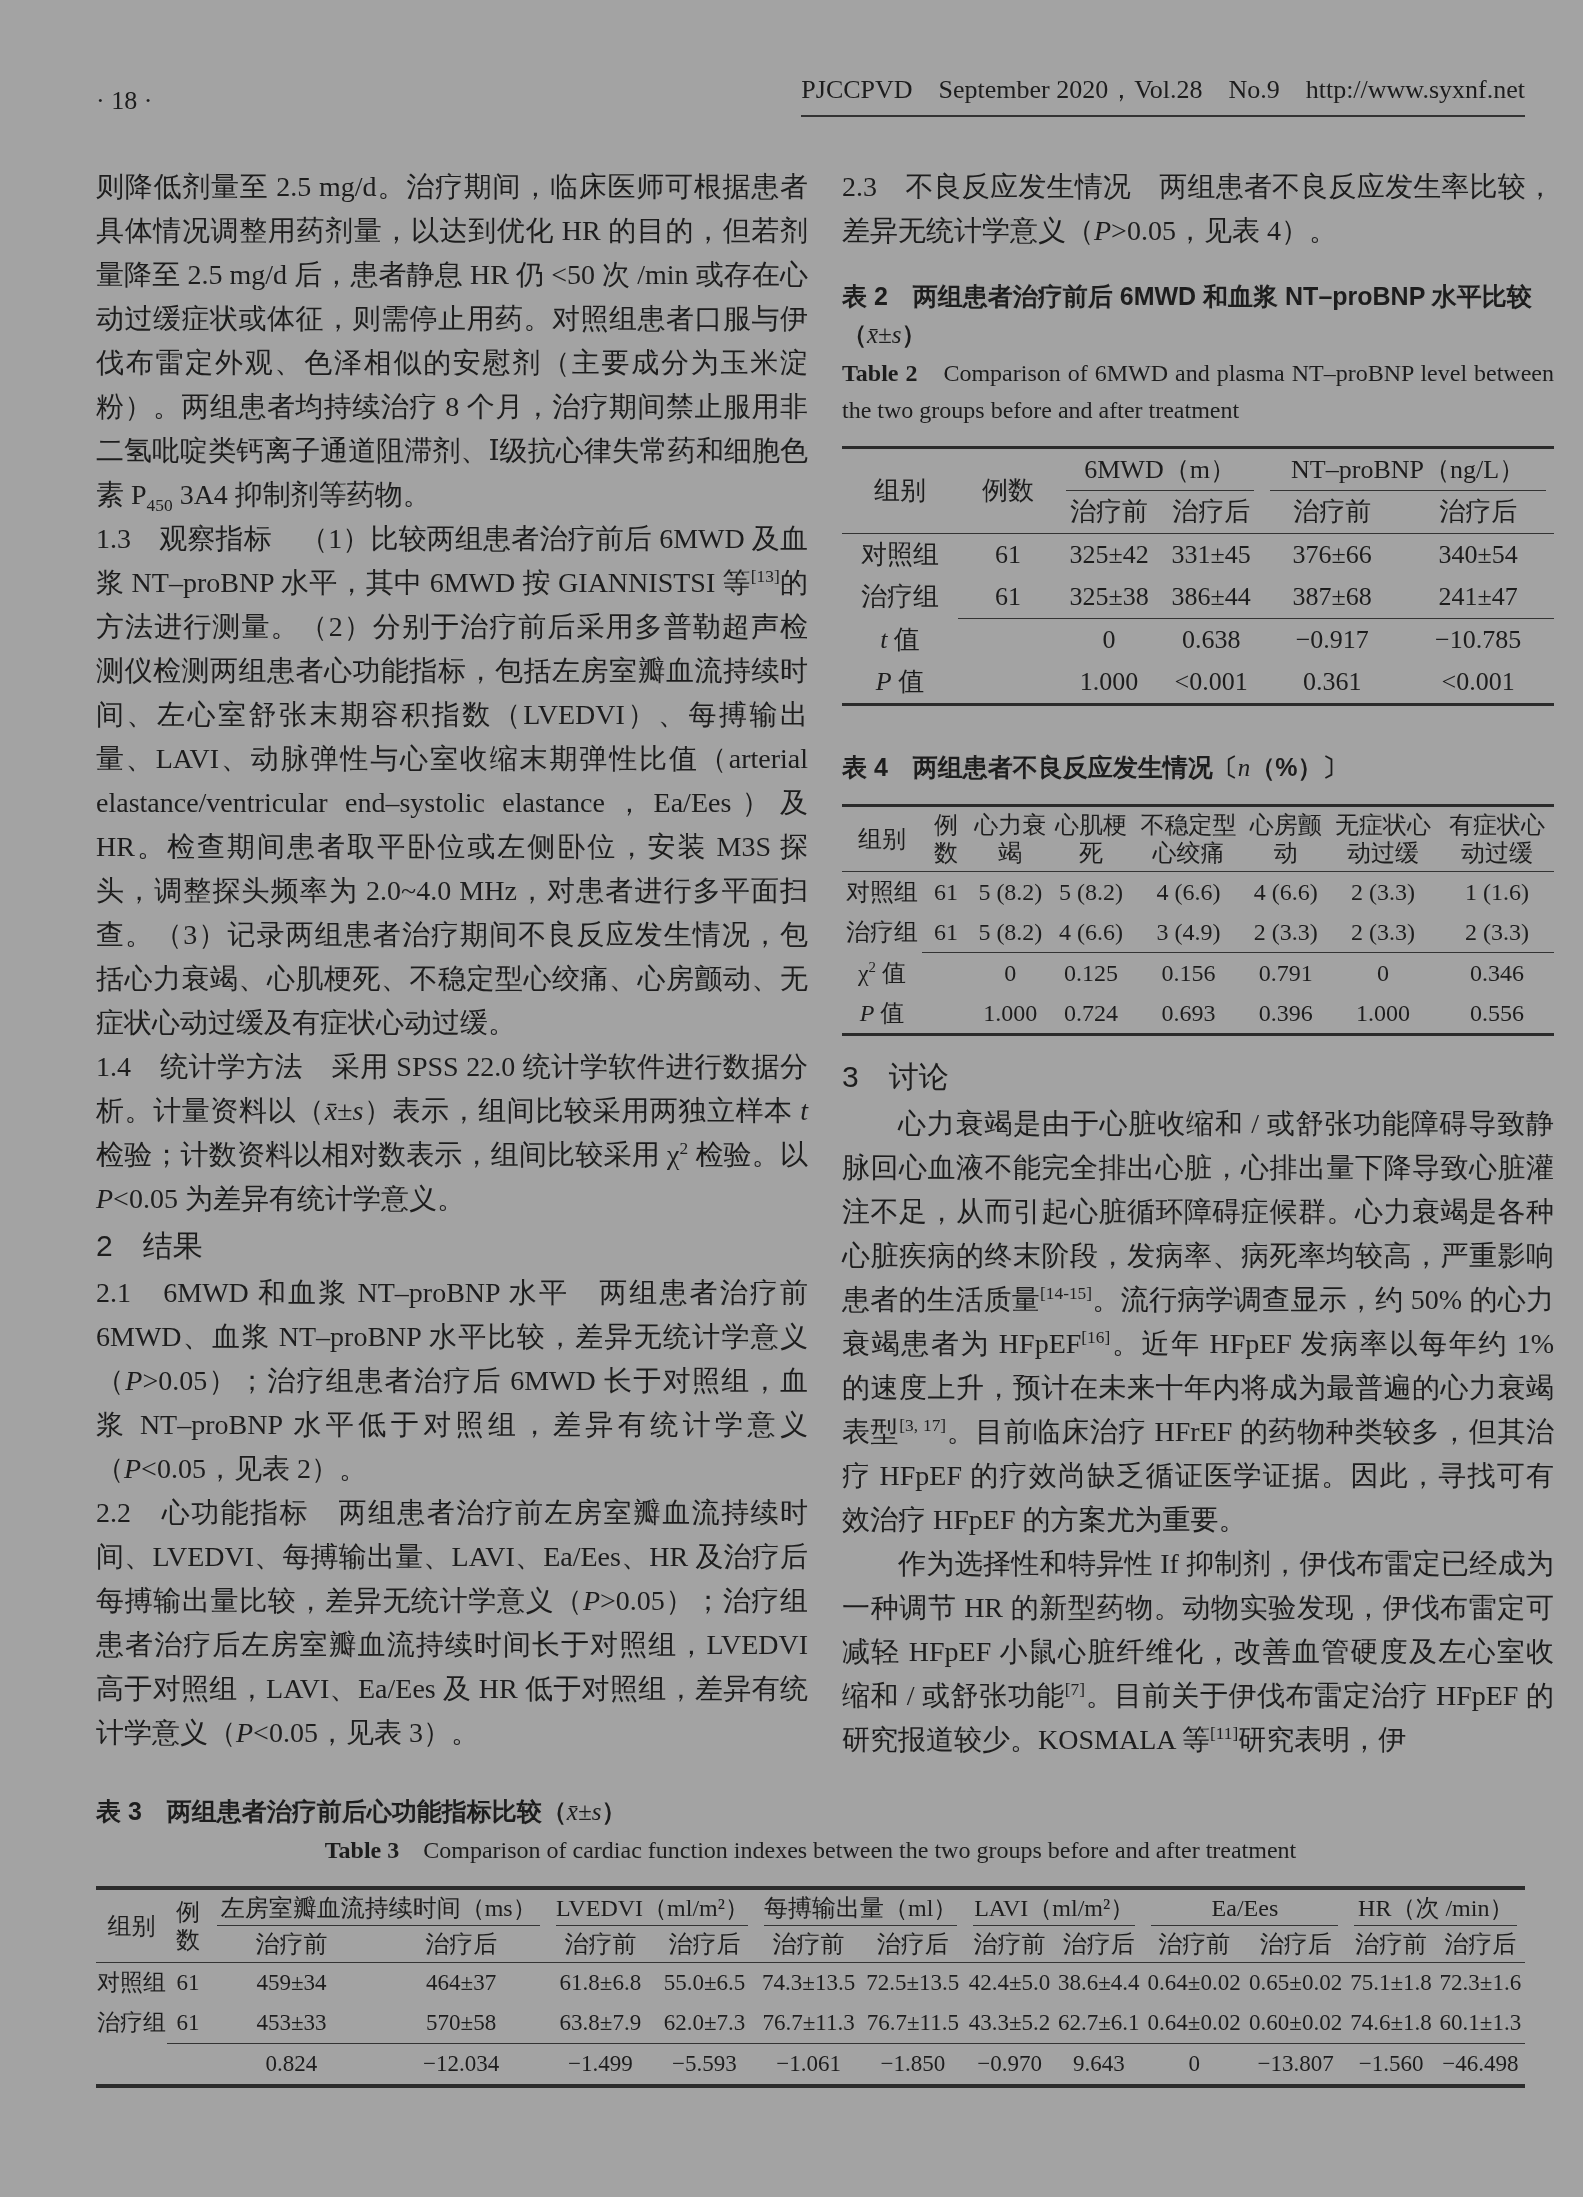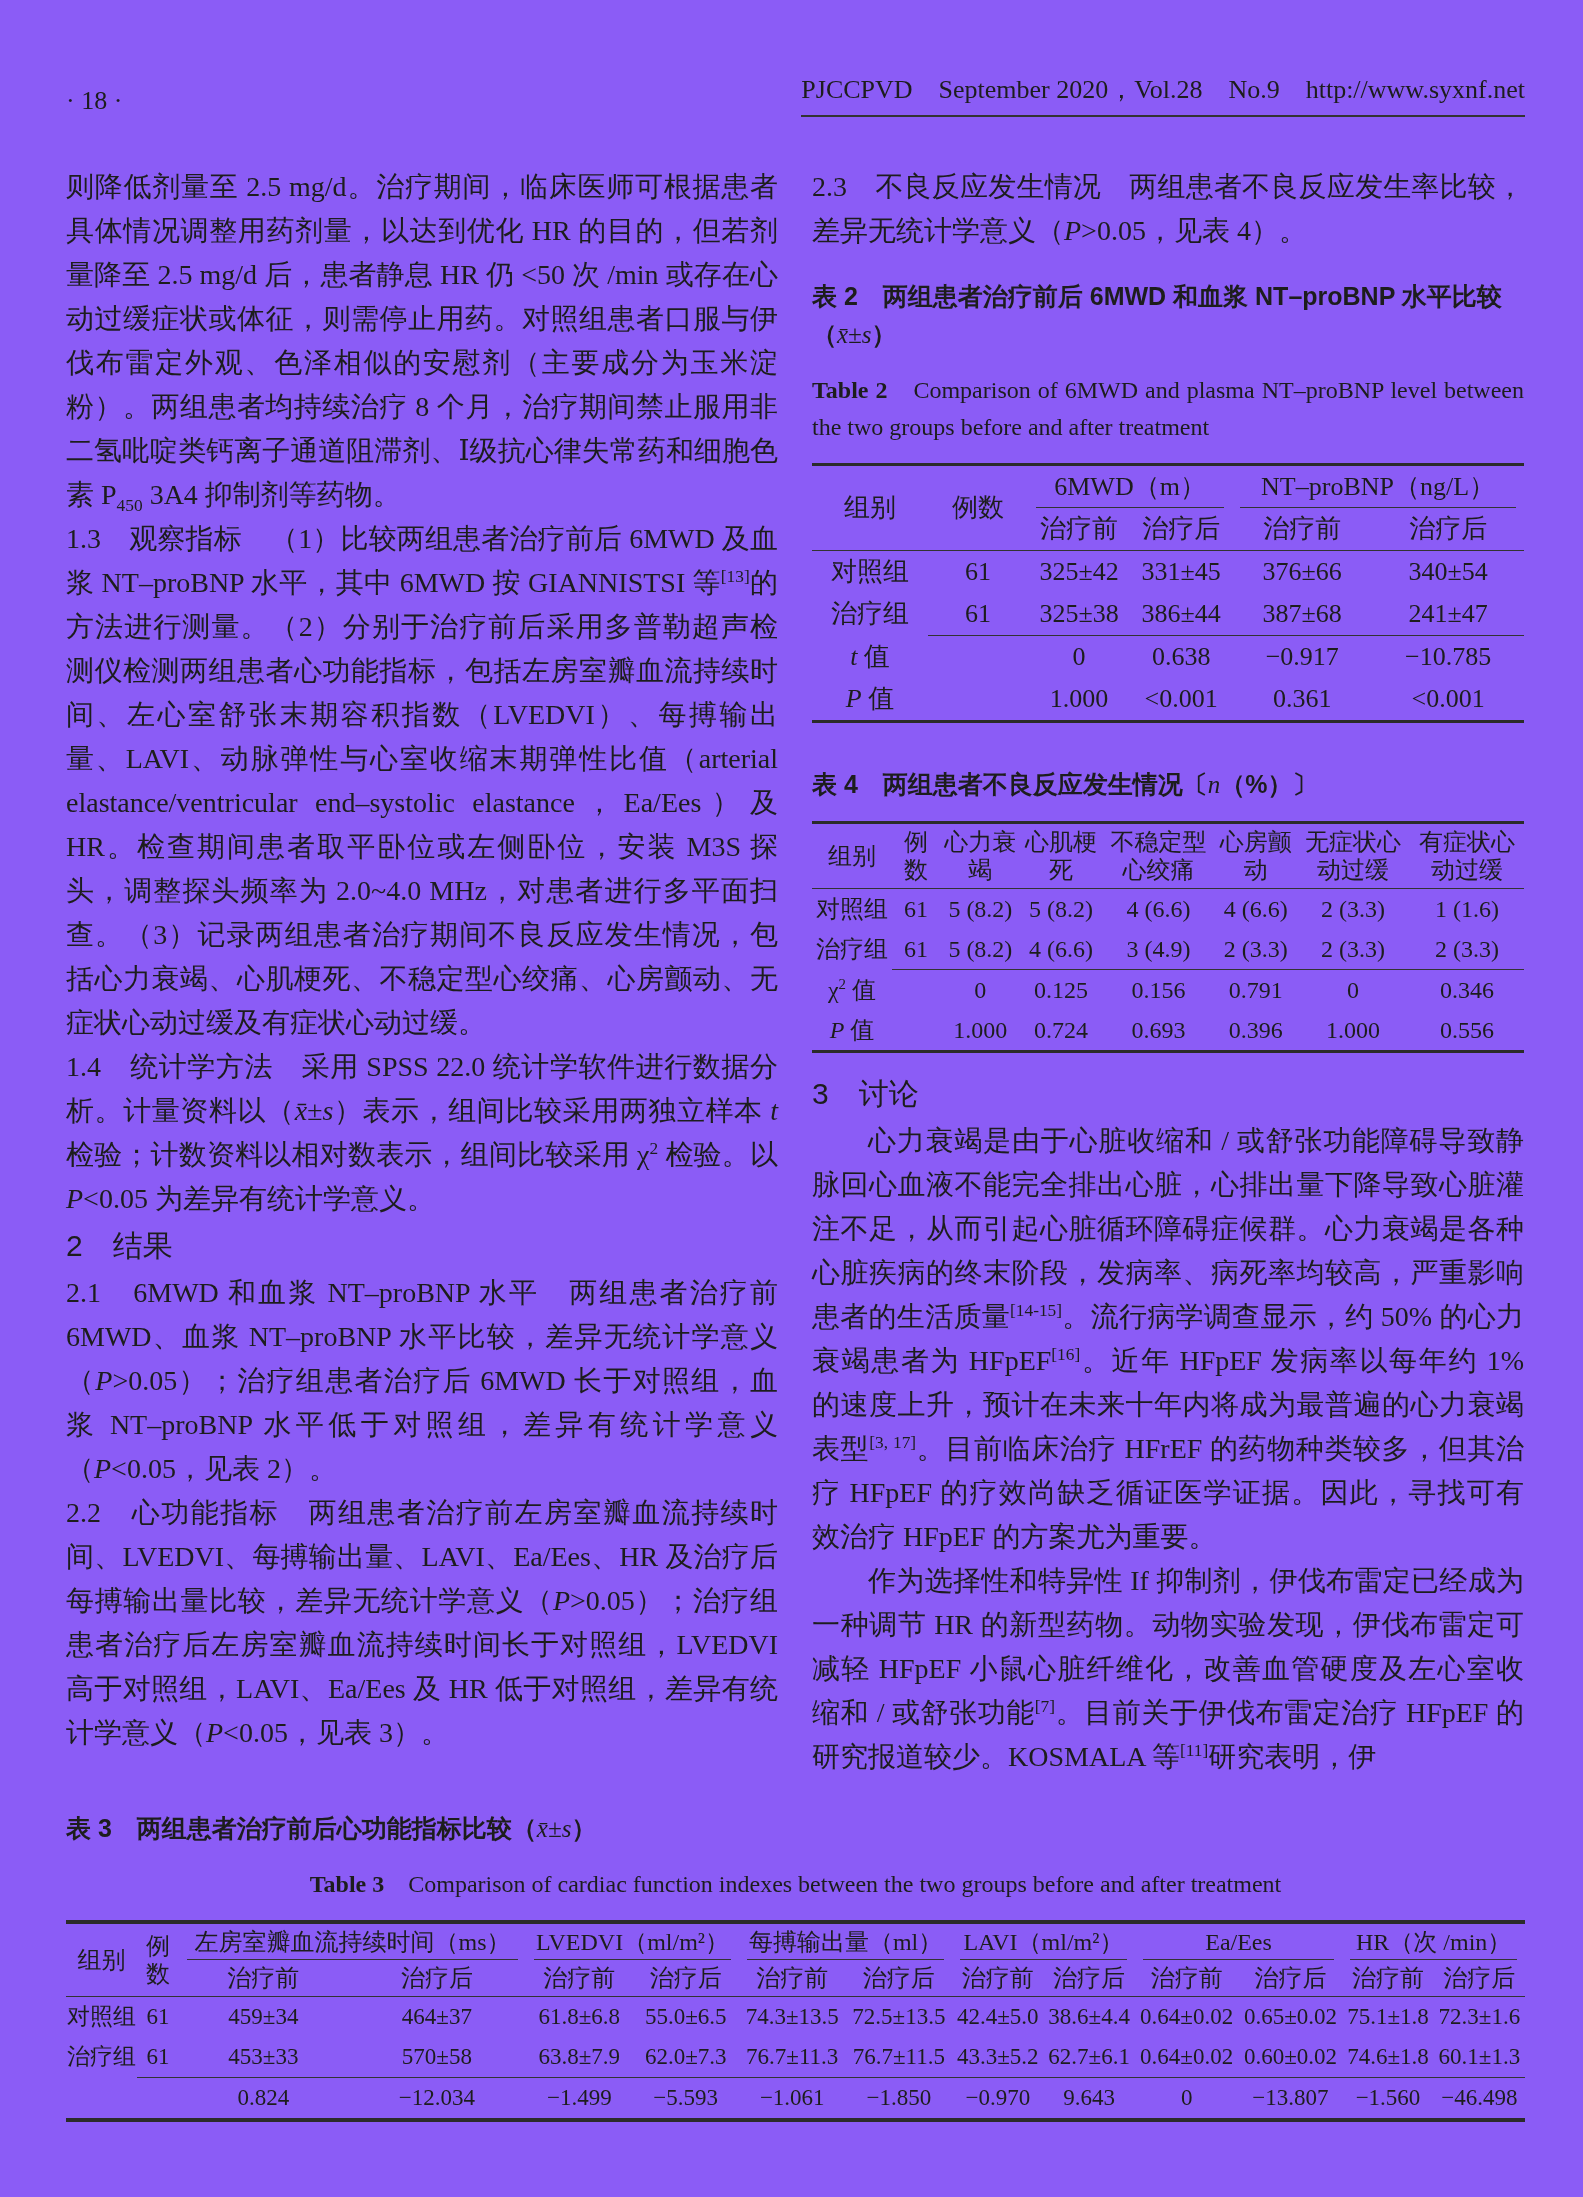--- a/index.html
+++ b/index.html
@@ -1,42 +1,42 @@
 <!DOCTYPE html>
 <html lang="zh"><head>
 <meta charset="utf-8">
 <title>PJCCPVD p.18</title>
 <style>
   html,body{margin:0;padding:0;background:#ffffff;}
   .page{
     width:1583px;height:2197px;box-sizing:border-box;margin:0 auto;
-    background:#8b5cf6;color:#1d1d1d;overflow:hidden;
+    background:#a3a3a3;color:#1d1d1d;overflow:hidden;
     font-family:"Liberation Serif","DejaVu Serif",serif;
-    padding:74px 58px 0 66px;position:relative;
+    padding:74px 58px 0 96px;position:relative;
   }
   
   .hdr{display:flex;justify-content:space-between;align-items:flex-end;font-size:26px;line-height:32px;}
   .jinfo{border-bottom:2px solid #333;padding-bottom:9px;}
   
   .cols{display:flex;gap:34px;margin-top:48px;}
   .col{flex:0 0 712px;width:712px;}
   .body{font-size:28px;line-height:44px;text-align:justify;margin:0;}
   .ind{text-indent:2em;}
   .it{font-style:italic;}
   .bd{font-weight:bold;}
   sup,sub{font-size:0.62em;line-height:0;}
   .h{font-family:"Liberation Sans","DejaVu Sans",sans-serif;font-weight:normal;
      font-size:30px;line-height:46px;margin:2px 0;}
   
   .tblock{margin-top:24px;}
   .tblock.gap{margin-top:42px;}
   .tcn{font-family:"Liberation Sans","DejaVu Sans",sans-serif;font-weight:bold;
        font-size:25px;line-height:38px;text-align:left;}
   .tcn .it{font-family:"Liberation Serif","DejaVu Serif",serif;font-weight:normal;}
-  .ten{font-size:24px;line-height:37px;text-align:justify;margin-top:18px;}
+  .ten{font-size:24px;line-height:37px;text-align:justify;margin-top:1px;}
   .ten.c{text-align:center;}
   table{width:100%;border-collapse:collapse;margin-top:17px;}
   th{font-weight:normal;}
   th,td{text-align:center;vertical-align:middle;}
   .t2{font-size:26px;border-top:3px solid #2b2b2b;border-bottom:3px solid #2b2b2b;}
   .t2 th,.t2 td{padding:5px 2px;line-height:32px;}
   .t4{font-size:24px;border-top:3px solid #2b2b2b;border-bottom:3px solid #2b2b2b;}
   .t4 th{padding:4px 1px;line-height:28px;}
   .t4 td{padding:5px 1px;line-height:30px;white-space:nowrap;}
   .t4 thead th{border-bottom:1.5px solid #333;}

